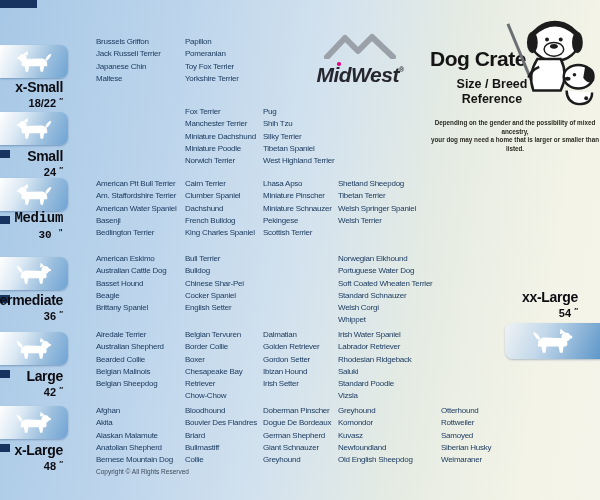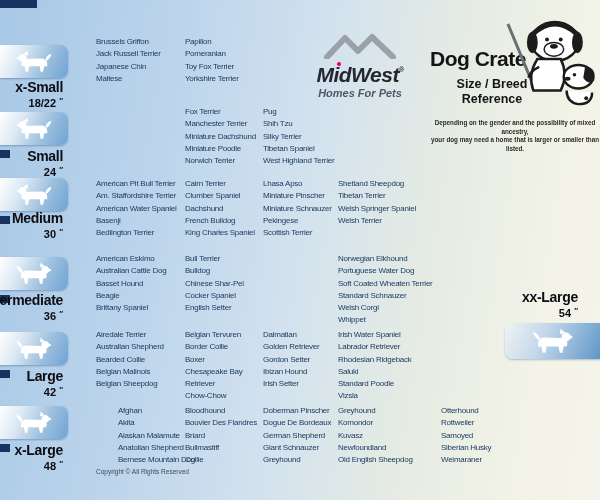--- a/index.html
+++ b/index.html
@@ -66,21 +66,20 @@
 
 <div id="stage">
 
   <div class="topbar"></div>
 
   <div class="brand">
     <svg class="zigzag" width="72" height="26" viewBox="0 0 72 26">
       <path d="M3 24 L21 5 L34 18 L48 4 L69 24" fill="none" stroke="#9aa1a8" stroke-width="6" stroke-linecap="round" stroke-linejoin="round"></path>
     </svg>
     <div class="brandname"><span>MidWest</span><span class="reg">®</span><span class="idot"></span></div>
-    <div class="tagline">Homes For Pets</div>
   </div>
 
   <div class="title">Dog Crate</div>
   <div class="subtitle">
     <div>Size / Breed</div>
     <div>Reference</div>
   </div>
 
   <svg class="cartoon" width="102" height="94" viewBox="0 0 104 96">
     <line x1="10" y1="8" x2="34" y2="66" stroke="#6b6f74" stroke-width="3"></line>
@@ -179,21 +178,21 @@
     <div class="badge" style="top: 178px;">
       <svg viewBox="0 0 60 38">
         <path d="M11 6.5 a6.5 6.5 0 1 0 0.2 0 Z"></path>
         <path d="M12 7 L19 1 L20 9 Z"></path>
         <path d="M3 11 Q1 12 2 15 L9 16 L9 11 Z"></path>
         <path d="M10 15 L42 14 C48 14 52 18 52 23 L52 27 L47 27 L45 36 L41 36 L39.5 27 L22 27 L20 36 L16 36 L14.5 27 L12 27 C10 27 9 25 9 23 Z"></path>
         <path d="M49 15 C52 9 55 7 59 6 C58 11 55 15 51 18 Z"></path>
       </svg>
     </div>
     <div class="tab" style="top: 216px;"></div>
-    <div class="size-label" style="top: 211px;">
+    <div class="size-label" style="top: 211px; font-family: Liberation Mono, monospace;">
       <div class="name">Medium</div>
       <div class="dim"><span>30</span> <span class="inch">″</span></div>
     </div>
     <div class="col" style="left: 96px; top: 178px;">
       <div class="breed">American Pit Bull Terrier</div>
       <div class="breed">Am. Staffordshire Terrier</div>
       <div class="breed">American Water Spaniel</div>
       <div class="breed">Basenji</div>
       <div class="breed">Bedlington Terrier</div>
     </div>
@@ -304,21 +303,21 @@
         <path d="M3 11 Q1 12 2 15 L9 16 L9 11 Z"></path>
         <path d="M10 15 L42 14 C48 14 52 18 52 23 L52 27 L47 27 L45 36 L41 36 L39.5 27 L22 27 L20 36 L16 36 L14.5 27 L12 27 C10 27 9 25 9 23 Z"></path>
         <path d="M49 15 C52 9 55 7 59 6 C58 11 55 15 51 18 Z"></path>
       </svg>
     </div>
     <div class="tab" style="top: 444px;"></div>
     <div class="size-label" style="top: 443px;">
       <div class="name">x-Large</div>
       <div class="dim"><span>48</span> <span class="inch">″</span></div>
     </div>
-    <div class="col" style="left: 96px; top: 405px; margin-left: 22px;">
+    <div class="col" style="left: 96px; top: 405px;">
       <div class="breed">Afghan</div>
       <div class="breed">Akita</div>
       <div class="breed">Alaskan Malamute</div>
       <div class="breed">Anatolian Shepherd</div>
       <div class="breed">Bernese Mountain Dog</div>
     </div>
     <div class="col" style="left: 185px; top: 405px;">
       <div class="breed">Bloodhound</div>
       <div class="breed">Bouvier Des Flandres</div>
       <div class="breed">Briard</div>

